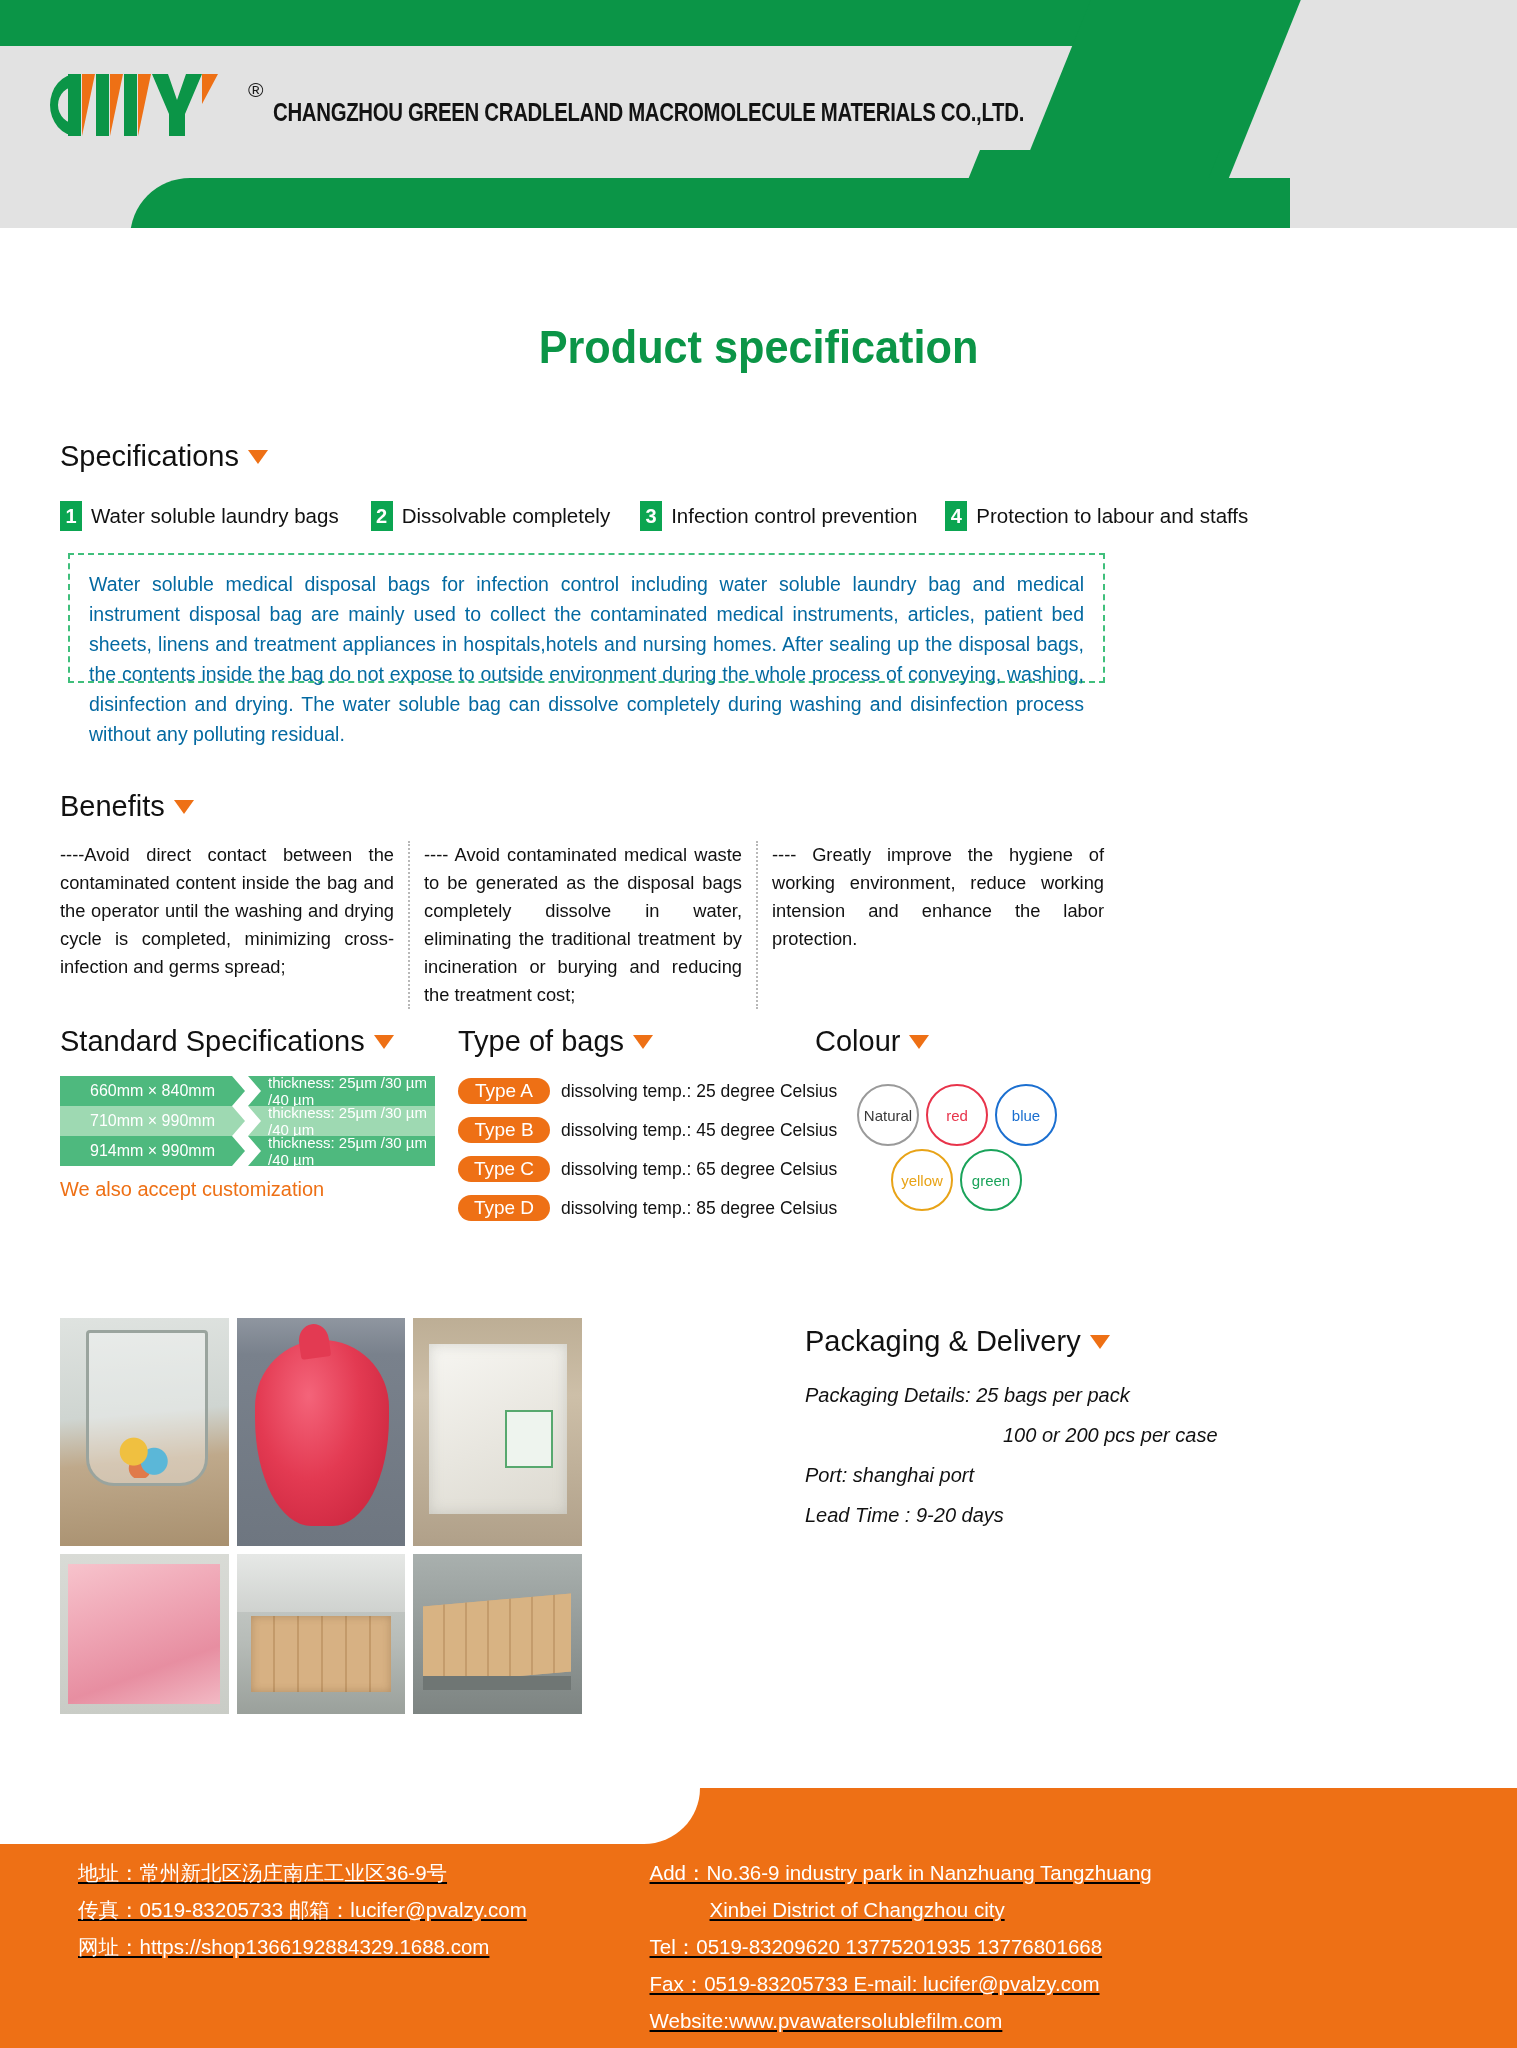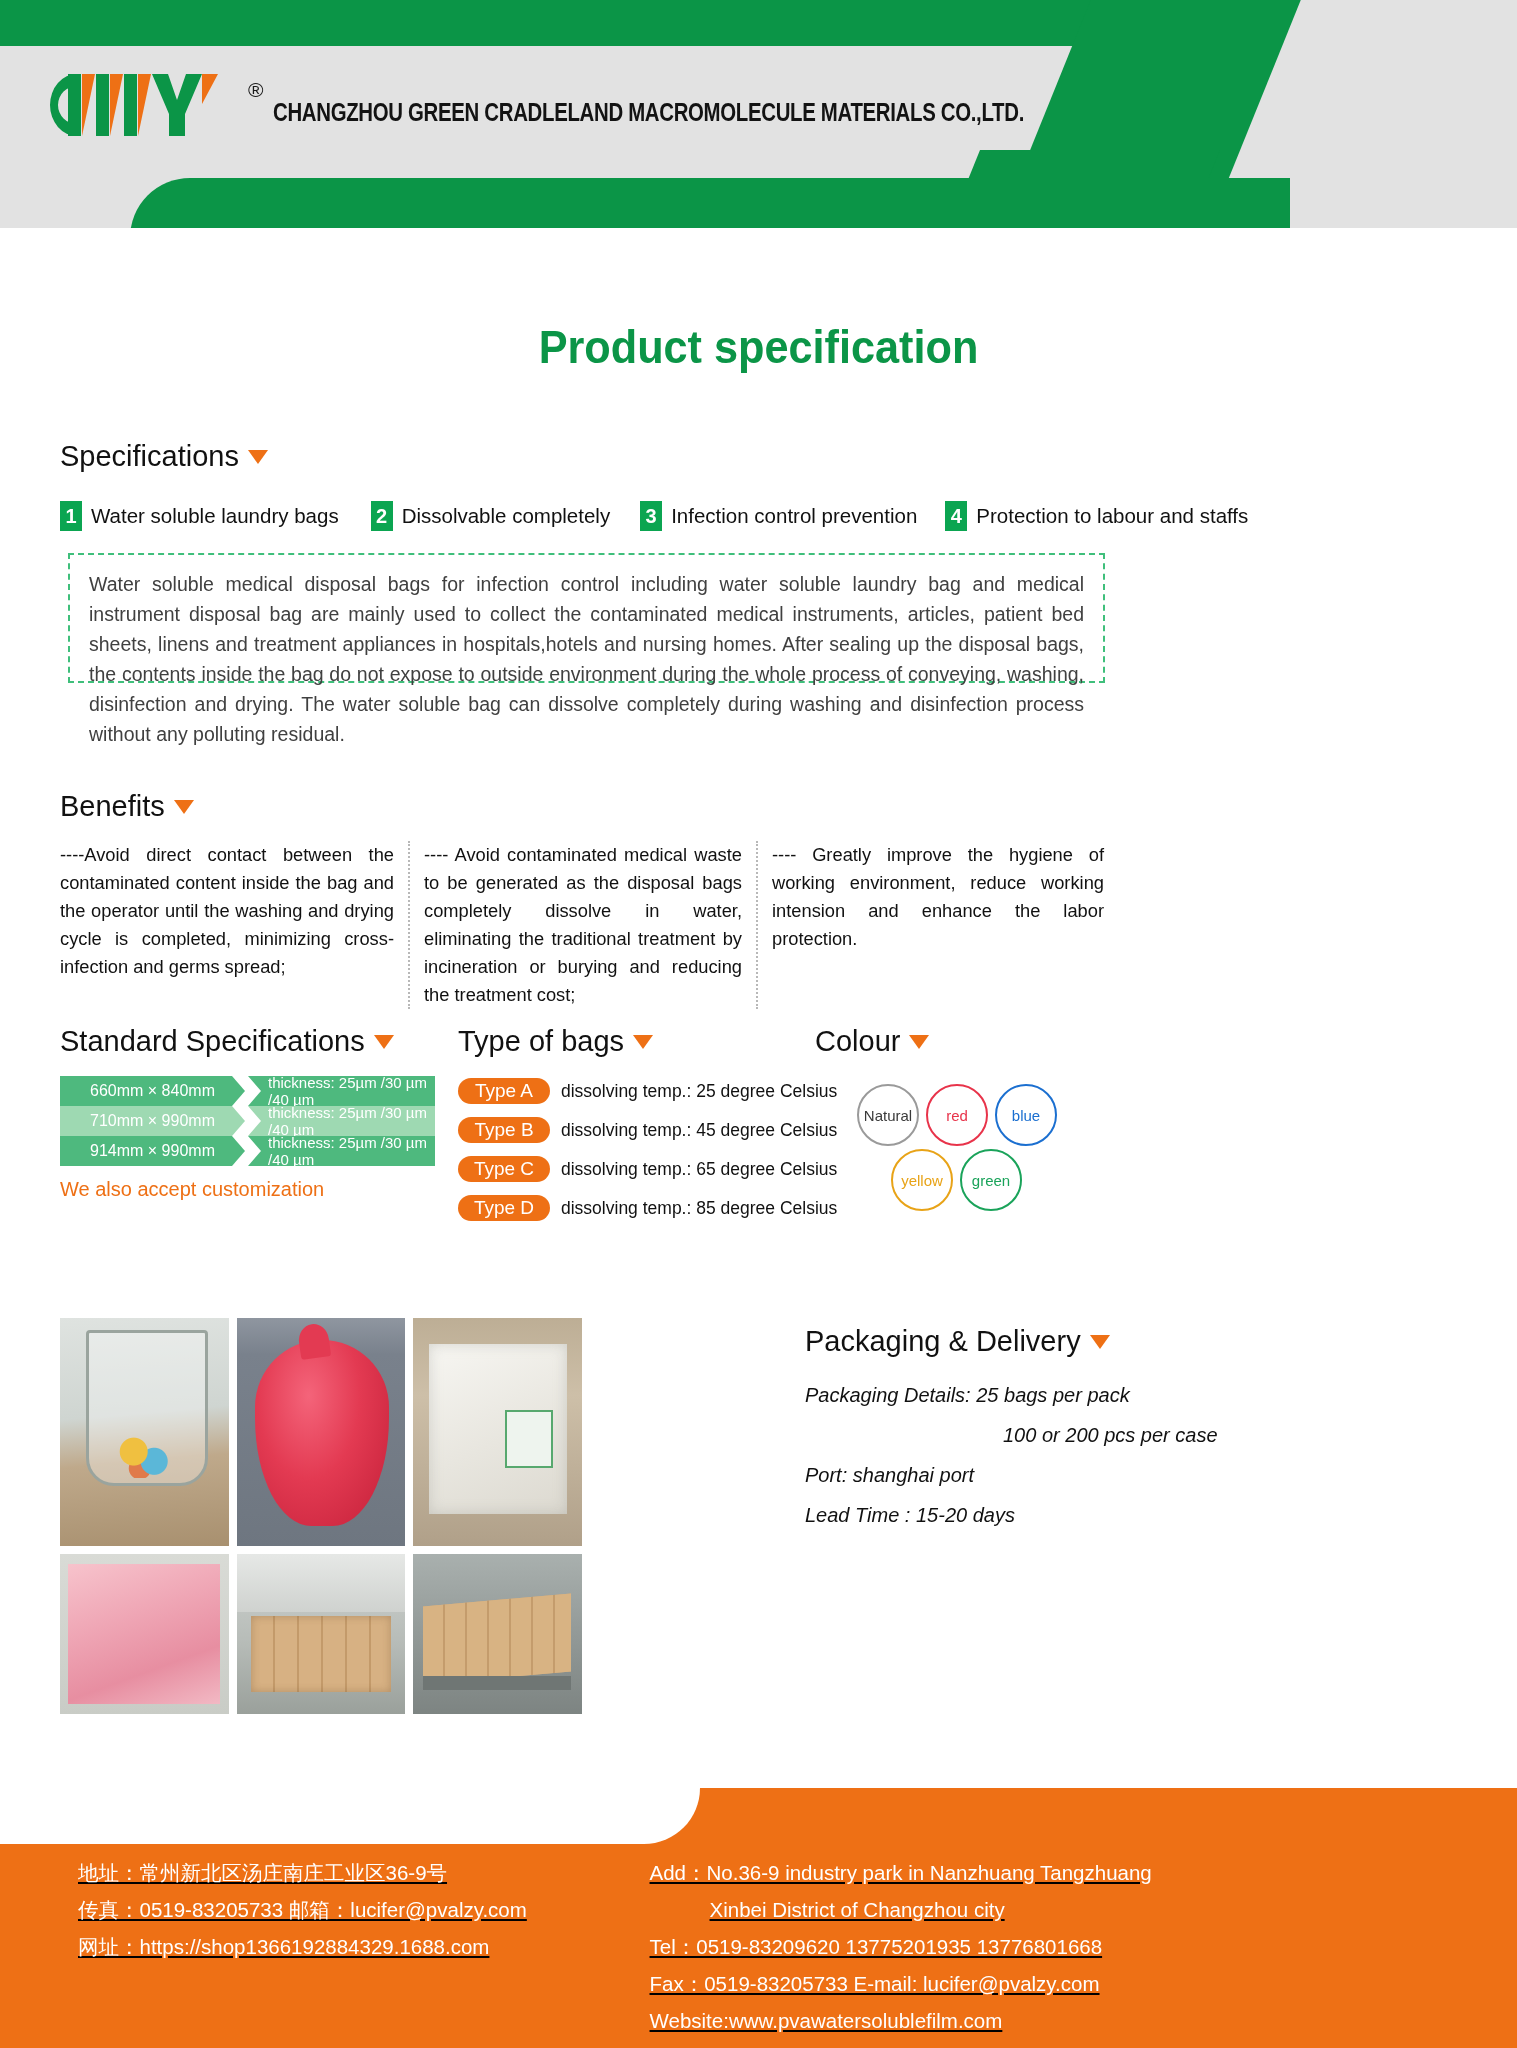--- a/index.html
+++ b/index.html
@@ -51,21 +51,21 @@
     margin-right:9px; flex:none;
   }
   .spec-label { font-size:20.5px; color:#111; }
   .gapA { width:32px; } .gapB { width:30px; } .gapC { width:28px; }
 
   .desc-box {
     position:absolute; left:68px; top:553px; width:1037px; height:130px;
     border:2px dashed #3fbf7b; padding:14px 19px 0 19px;
   }
   .desc-box p {
-    font-size:19.5px; line-height:30px; color:#404040; text-align:justify; text-justify:inter-word;
+    font-size:19.5px; line-height:30px; color:#0369a1; text-align:justify; text-justify:inter-word;
   }
 
   
   .benefits-sec { position:absolute; left:60px; top:790px; width:1400px; }
   .benefit-cols { display:flex; margin-top:18px; }
   .bcol { font-size:18.3px; line-height:28px; color:#111; text-align:justify; }
   .bcol1 { width:348px; padding-right:14px; }
   .bcol2 { width:348px; padding-left:14px; padding-right:14px; border-left:2px dotted #b8b8b8; }
   .bcol3 { width:348px; padding-left:14px; border-left:2px dotted #b8b8b8; }
 
@@ -325,21 +325,21 @@
 
 <div class="pack-sec">
   <div class="sec-head">
     <span>Packaging &amp; Delivery</span>
     <span class="tri"></span>
   </div>
   <div class="pack-lines">
     <div class="pack-line">Packaging Details: 25 bags per pack</div>
     <div class="pack-line indent">100 or 200 pcs per case</div>
     <div class="pack-line">Port: shanghai port</div>
-    <div class="pack-line">Lead Time : 15-20 days</div>
+    <div class="pack-line">Lead Time : 9-20 days</div>
   </div>
 </div>
 
 <div class="footer">
   <div class="footer-notch"></div>
   <div class="footer-cols">
     <div class="fcol-l">
       <div class="fline">地址：常州新北区汤庄南庄工业区36-9号</div>
       <div class="fline">传真：0519-83205733   邮箱：lucifer@pvalzy.com</div>
       <div class="fline">网址：https://shop1366192884329.1688.com</div>

